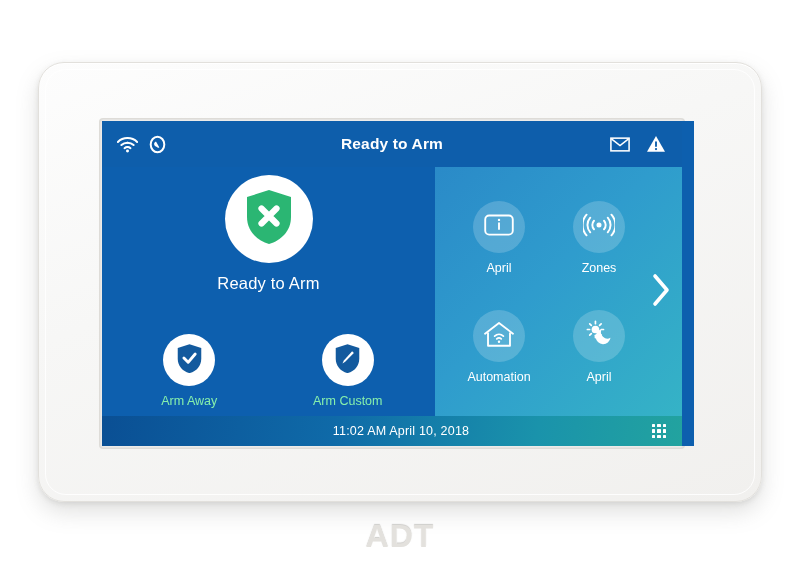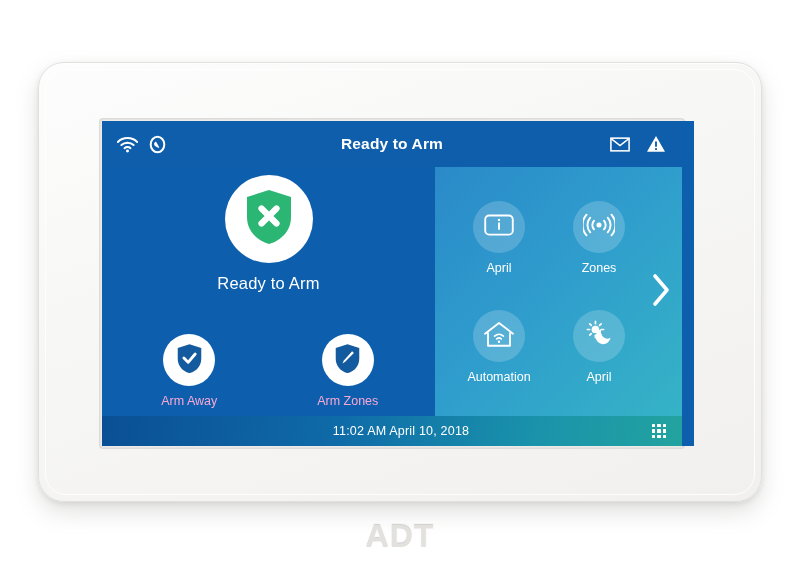--- a/index.html
+++ b/index.html
@@ -190,21 +190,21 @@
     width: 52px;
     height: 52px;
     border-radius: 50%;
     background: #ffffff;
     display: flex;
     align-items: center;
     justify-content: center;
   }
   .arm-label {
     margin-top: 8px;
-    color: #f9a8d4;
+    color: #86efac;
     font-size: 12.5px;
     white-space: nowrap;
   }
 
   
   .right-grid {
     position: absolute;
     left: 14px;
     top: 18px;
     width: 200px;
@@ -378,21 +378,21 @@
 
           <div class="arm-item">
             <div class="arm-circle">
               <span>
                 <svg width="27" height="30" viewBox="0 0 28 31">
                   <path d="M14 1.2 26.2 5.2v11c0 7.8-5.5 13.1-12.2 15C7.3 29.3 1.8 24 1.8 16.2v-11z" fill="#135a9e"></path>
                   <path d="M18.8 8.6 20.6 10.4 11.6 19.4 8.8 21.2 10.2 18.2z" fill="#ffffff"></path>
                 </svg>
               </span>
             </div>
-            <div class="arm-label">Arm Zones</div>
+            <div class="arm-label">Arm Custom</div>
           </div>
 
         </div>
       </div>
 
       <div class="pane-right">
         <div class="right-grid">
 
           <div class="grid-item">
             <div class="grid-circle">

